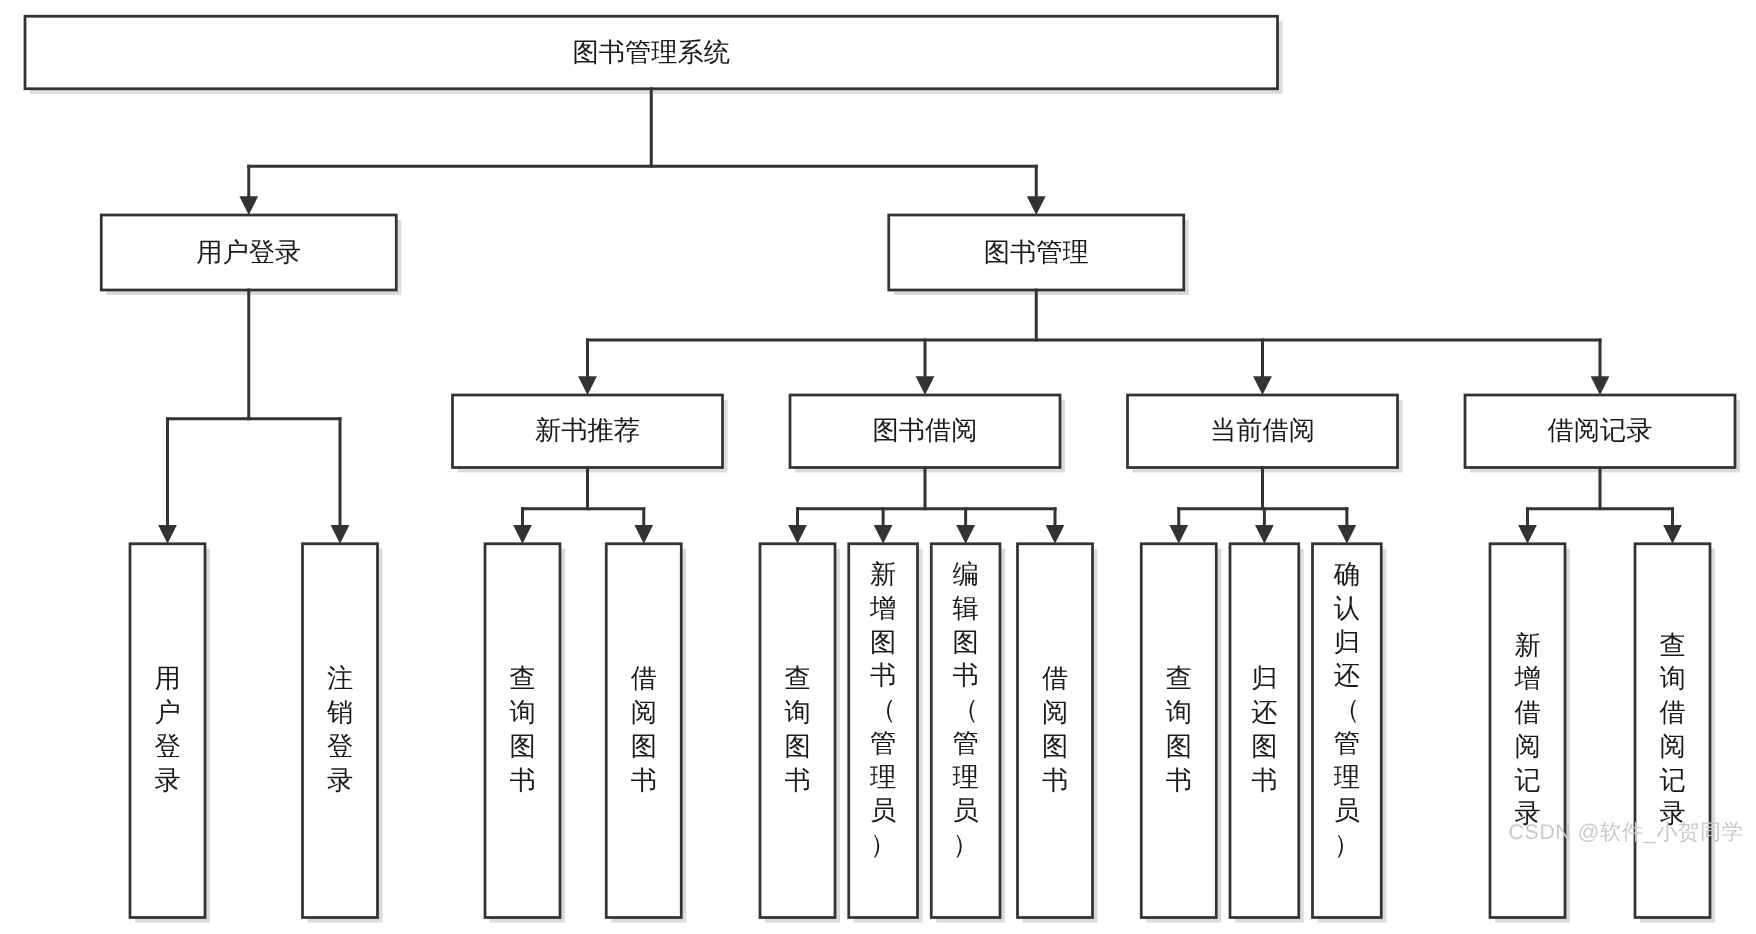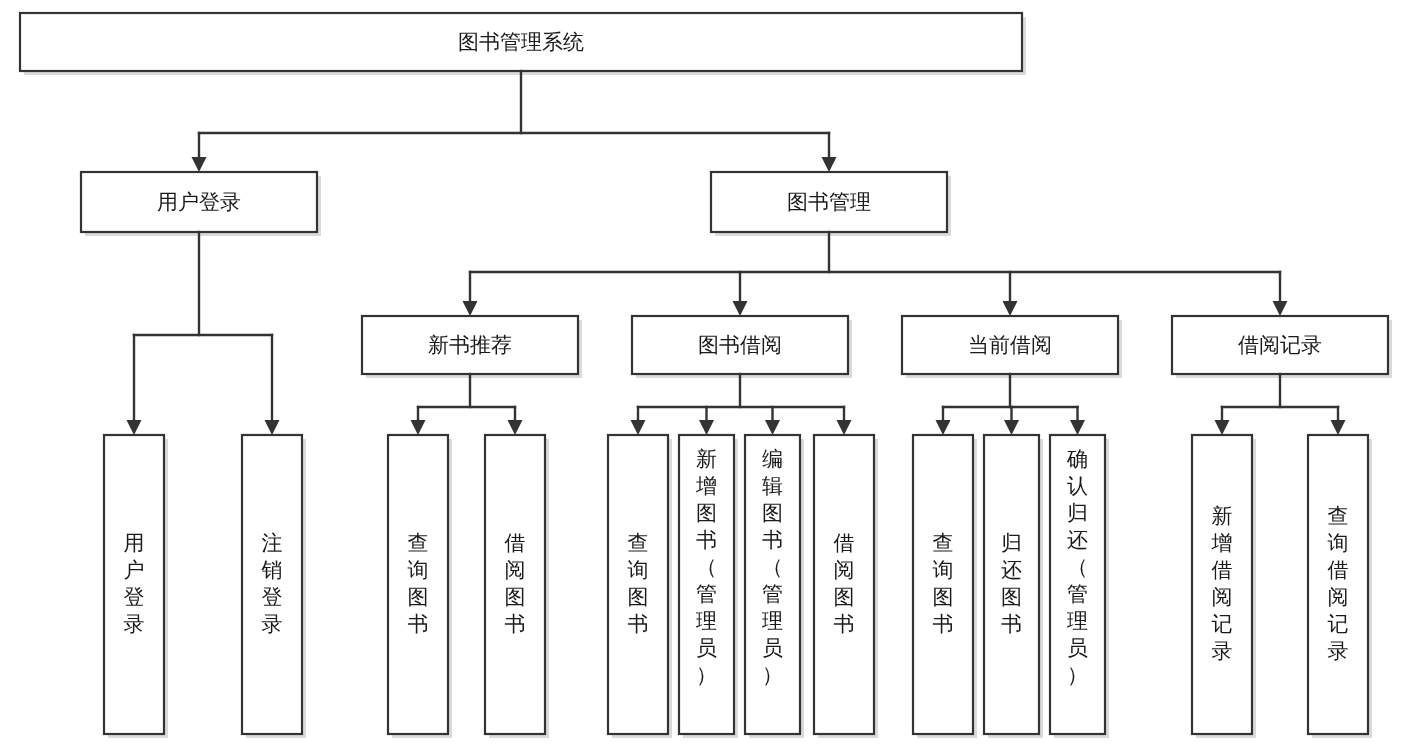--- a/index.html
+++ b/index.html
@@ -222,13 +222,14 @@
         <rect x="1196" y="439" width="60" height="299" class="node-shadow"></rect>
         <rect x="1192" y="435" width="60" height="299" class="node-box"></rect>
         <text x="1222" class="node-label-v"><tspan x="1222" y="522.94">新</tspan><tspan x="1222" y="549.94">增</tspan><tspan x="1222" y="576.94">借</tspan><tspan x="1222" y="603.94">阅</tspan><tspan x="1222" y="630.94">记</tspan><tspan x="1222" y="657.94">录</tspan></text>
       </g>
       <g>
         <rect x="1312" y="439" width="60" height="299" class="node-shadow"></rect>
         <rect x="1308" y="435" width="60" height="299" class="node-box"></rect>
         <text x="1338" class="node-label-v"><tspan x="1338" y="522.94">查</tspan><tspan x="1338" y="549.94">询</tspan><tspan x="1338" y="576.94">借</tspan><tspan x="1338" y="603.94">阅</tspan><tspan x="1338" y="630.94">记</tspan><tspan x="1338" y="657.94">录</tspan></text>
       </g>
     </svg>
+  <div class="watermark">CSDN @软件_小贺同学</div>
 </div>
 
 </body></html>

